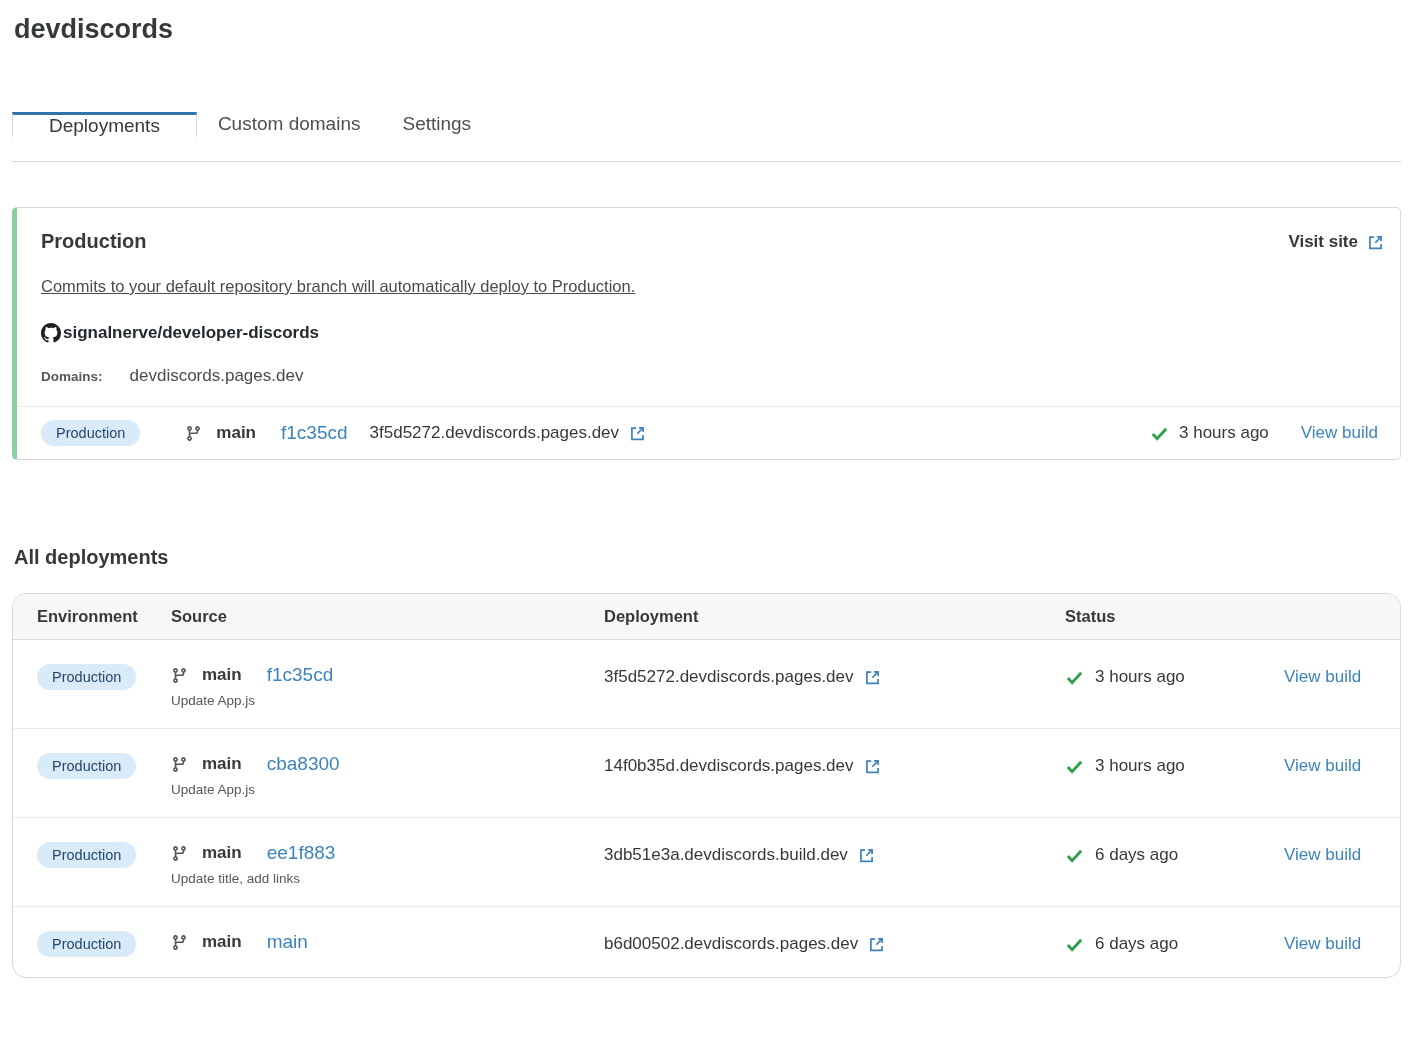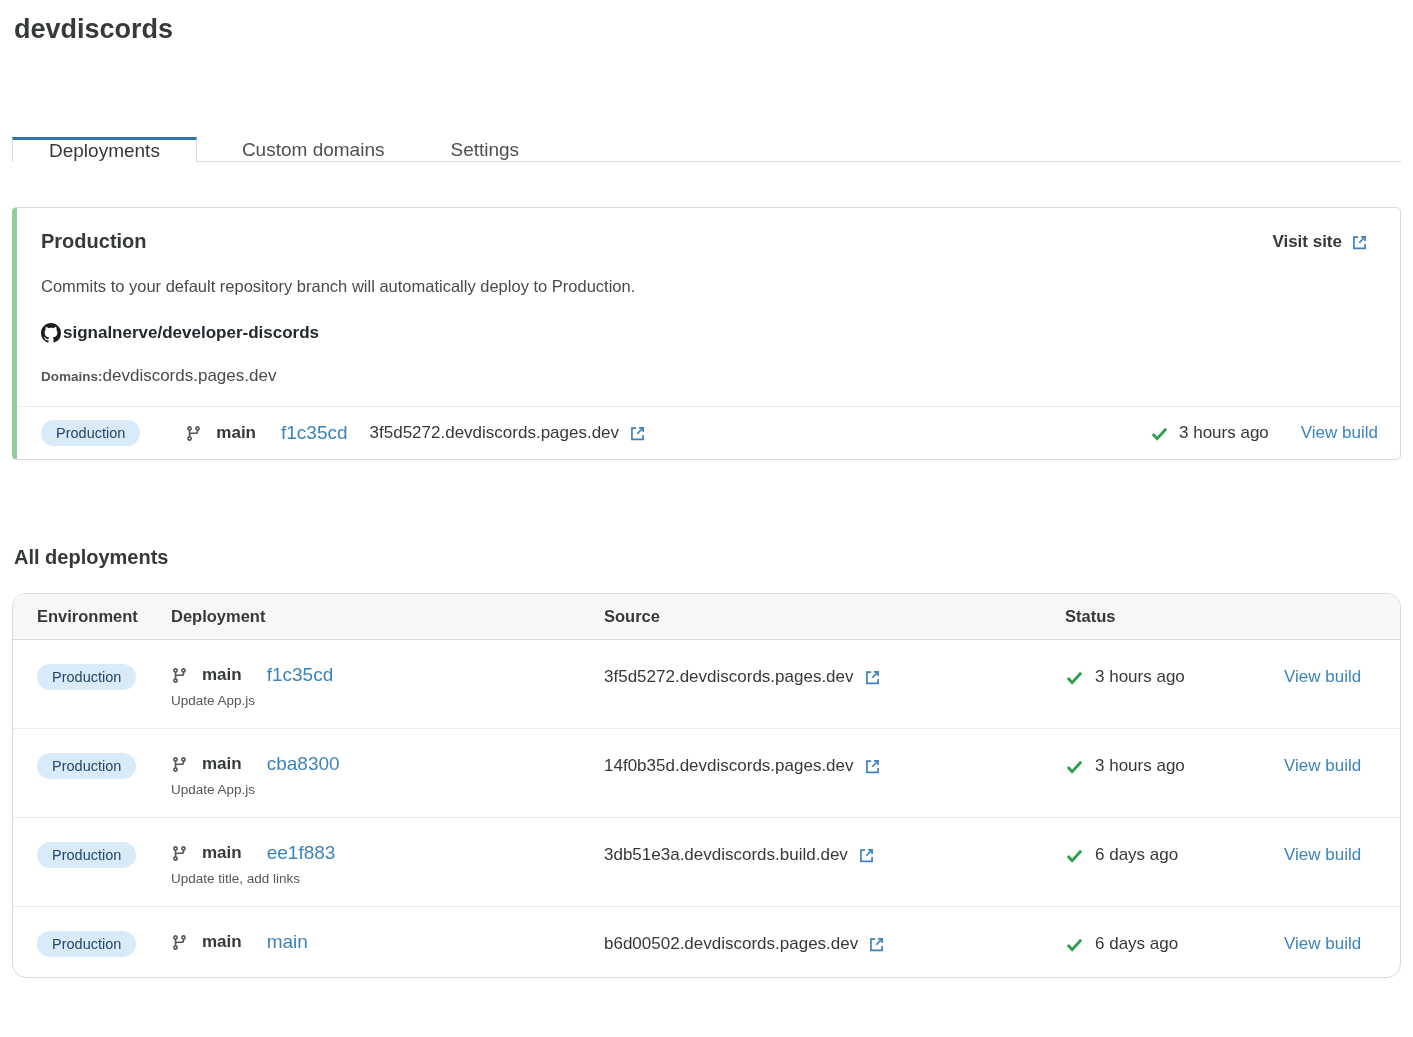--- a/index.html
+++ b/index.html
@@ -8,44 +8,44 @@
     width: 1413px; height: 1037px;
     font-family: "Liberation Sans", sans-serif;
     color: var(--text-dark, #36393a);
     overflow: hidden;
   }
   .container { padding: 12px 12px 0 12px; }
 
   .page-title { font-size: 27px; font-weight: 700; margin: 2px 0 0 2px; color: var(--text-dark, #36393a); }
 
   
-  .tabs { display: flex; align-items: flex-end; height: 76px; border-bottom: 1px solid var(--border, #d9d9d9); margin-top: 41px; gap: 24px; }
+  .tabs { display: flex; align-items: center; height: 76px; border-bottom: 1px solid var(--border, #d9d9d9); margin-top: 41px; }
   .tab { display: flex; align-items: center; padding: 0 21px; font-size: 19px; color: #4f4f53; cursor: pointer; }
   .tab.active {
     background: #fff; color: var(--text-dark, #36393a);
     border: 1px solid var(--border, #d9d9d9);
     border-top: 3px solid var(--tab-accent, #2e77a8);
     border-bottom: none; margin-bottom: -1px; padding: 0 36px;
   }
 
   
   .prod-card {
     margin-top: 45px; position: relative;
     border: 1px solid var(--border, #d9d9d9);
     border-left: 5px solid var(--green-border, #8ccf9d);
     border-radius: 5px;
   }
   .prod-card-body { padding: 22px 24px 0 24px; }
   .prod-title { font-size: 20px; font-weight: 700; margin: 0 0 24px 0; }
-  .prod-desc { font-size: 16.5px; color: var(--text-body, #4a4a4a); margin: 0 0 27px 0; }
+  .prod-desc { font-size: 16.5px; color: var(--text-body, #4a4a4a); margin: 0 0 27px 0; text-decoration: underline; }
   .repo-row { display: flex; align-items: center; gap: 2px; margin-bottom: 23px; font-size: 17px; font-weight: 700; color: #24292e; }
-  .domains-row { display: flex; align-items: baseline; padding-bottom: 20px; }
+  .domains-row { display: flex; align-items: baseline; gap: 27px; padding-bottom: 20px; }
   .domains-label { font-size: 13.5px; font-weight: 700; color: var(--text-muted, #56565c); }
   .domains-value { font-size: 17px; color: var(--text-body, #4a4a4a); }
-  .visit-site { position: absolute; top: 24px; right: 32px; display: flex; align-items: center; gap: 9px; font-size: 17px; font-weight: 600; cursor: pointer; }
+  .visit-site { position: absolute; top: 24px; right: 16px; display: flex; align-items: center; gap: 9px; font-size: 17px; font-weight: 600; cursor: pointer; }
 
   .deploy-row { border-top: 1px solid var(--row-border, #ebebeb); padding: 13px 22px 13px 24px; display: flex; align-items: center; }
   .env-pill {
     display: inline-block; background: var(--pill-bg, #d9eaf8); color: var(--pill-text, #25476a);
     font-size: 14.5px; padding: 5px 15px; border-radius: 14px; white-space: nowrap;
   }
   .branch-group { display: flex; align-items: center; gap: 14px; margin-left: 45px; }
   .branch-name { font-weight: 700; font-size: 17px; }
   .commit-link { color: var(--link, #3c83bd); font-size: 19px; cursor: pointer; margin-left: 11px; }
   .url-group { display: flex; align-items: center; gap: 10px; margin-left: 22px; font-size: 17px; }
@@ -157,22 +157,22 @@
         <span class="view-build">View build</span>
       </span>
     </div>
   </div>
 
   <div class="section-title">All deployments</div>
 
   <div class="table">
     <div class="thead">
       <div>Environment</div>
+      <div>Source</div>
       <div>Deployment</div>
-      <div>Source</div>
       <div>Status</div>
       <div></div>
     </div>
     <div id="table-body">
     <div class="trow">
       <div class="cell-env">
         <span class="env-pill">Production</span>
       </div>
       <div class="cell-source">
         <div class="source-line">

